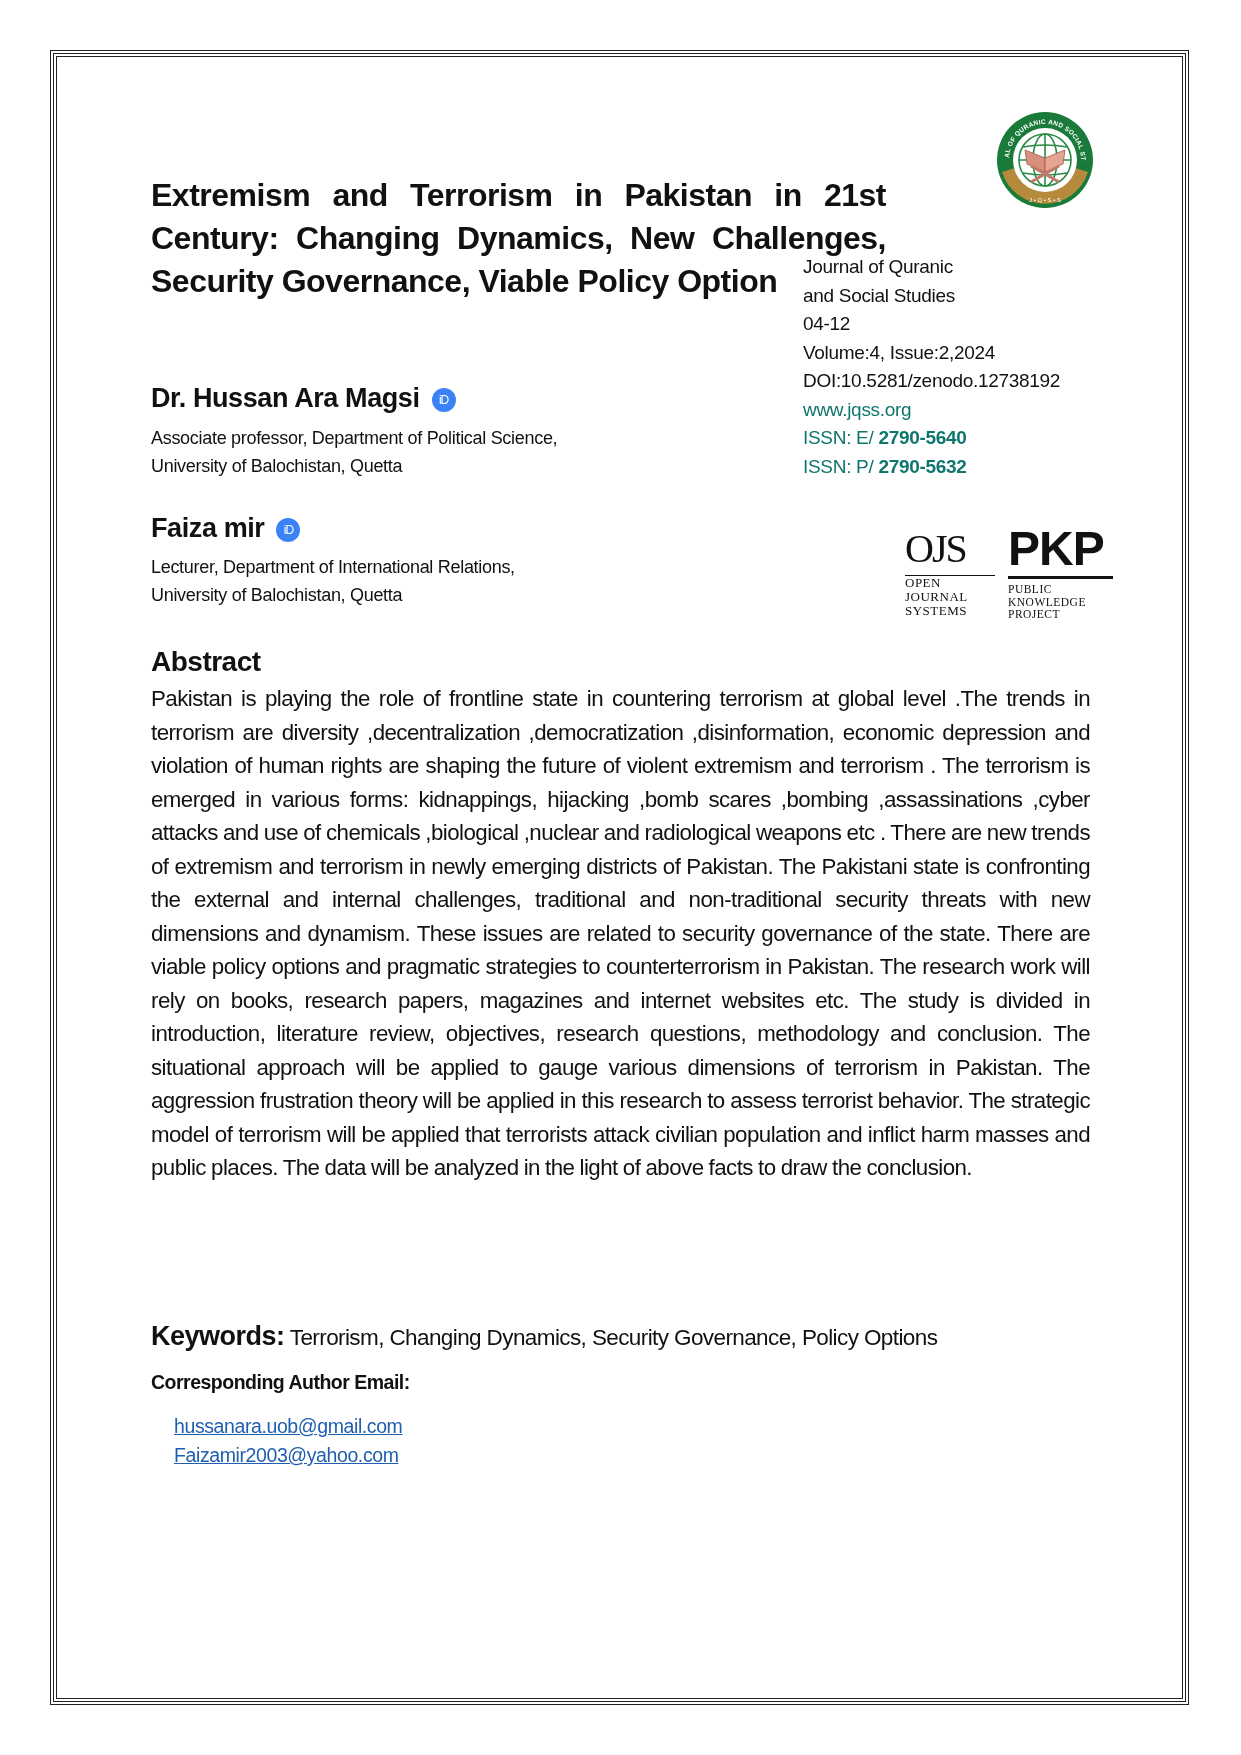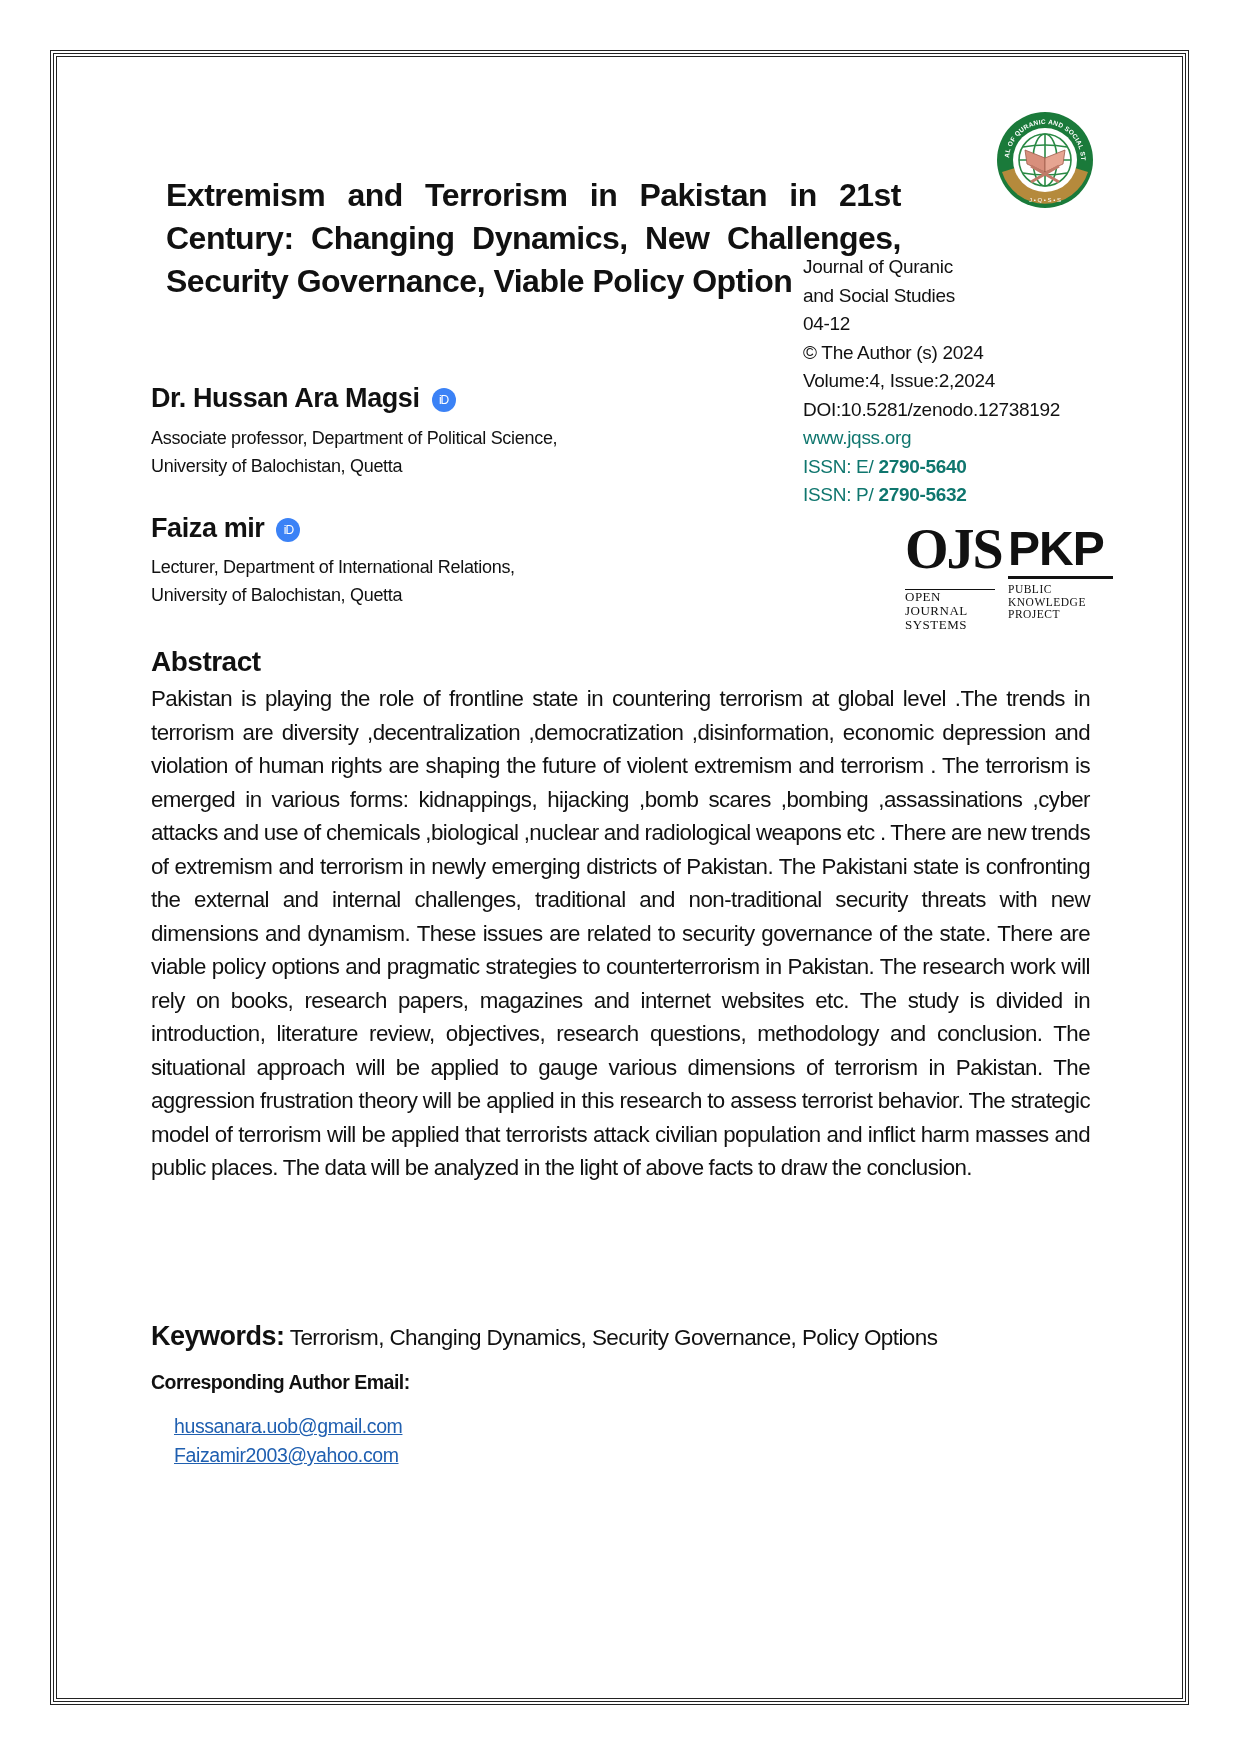--- a/index.html
+++ b/index.html
@@ -1,32 +1,32 @@
 <!DOCTYPE html>
 <html><head>
 <meta charset="utf-8">
 <style>
   html, body { margin: 0; padding: 0; background: #ffffff; }
   body { width: 1241px; height: 1755px; position: relative; overflow: hidden; font-family: "Liberation Sans", "DejaVu Sans", sans-serif; color: #111; }
   .frame-outer { position: absolute; left: 50px; top: 50px; width: 1139px; height: 1655px; border: 1.5px solid #222; box-sizing: border-box; }
   .frame-mid { position: absolute; left: 53px; top: 53px; width: 1133px; height: 1649px; border: 1.5px solid #222; box-sizing: border-box; }
   .frame-inner { position: absolute; left: 56px; top: 56px; width: 1127px; height: 1643px; border: 1.5px solid #222; box-sizing: border-box; }
 
-  .title { position: absolute; left: 166px; top: 153px; width: 735px; font-weight: bold; font-size: 32px; line-height: 43px; text-align: justify; text-align-last: left; letter-spacing: -0.5px; }
+  .title { position: absolute; left: 151px; top: 153px; width: 735px; font-weight: bold; font-size: 32px; line-height: 43px; text-align: justify; text-align-last: left; letter-spacing: -0.5px; }
 
   .logo { position: absolute; left: 995px; top: 110px; width: 100px; height: 100px; }
 
   .journal-info { position: absolute; right: 118px; top: 253px; width: 320px; text-align: left; font-size: 19px; line-height: 28.5px; }
   .journal-info .line { display: block; white-space: nowrap; letter-spacing: -0.3px; }
   .journal-info a { color: #0f766e; }
   .journal-info b { font-weight: bold; }
 
   .ojs-pkp { position: absolute; left: 905px; top: 525px; width: 220px; height: 100px; }
   .ojs { position: absolute; left: 0; top: 0; width: 90px; }
-  .ojs .big { font-family: "Liberation Serif", "DejaVu Serif", serif; font-size: 56px; line-height: 48px; letter-spacing: -2px; border-bottom: 1.5px solid #111; padding-bottom: 16px; font-weight: bold; }
+  .ojs .big { font-family: "Liberation Serif", "DejaVu Serif", serif; font-size: 40px; line-height: 48px; letter-spacing: -2px; border-bottom: 1.5px solid #111; padding-bottom: 2px; }
   .ojs .small, .pkp .small { font-family: "Liberation Serif", "DejaVu Serif", serif; font-size: 11.5px; line-height: 12.5px; letter-spacing: 0.5px; }
   .ojs .small { font-size: 13px; line-height: 14px; }
   .pkp { position: absolute; left: 103px; top: 0; width: 105px; }
   .pkp .big { font-family: Liberation Sans, sans-serif; font-weight: bold; font-size: 48px; line-height: 48px; letter-spacing: -1px; border-bottom: 3px solid #111; padding-bottom: 3px; margin-bottom: 4px; }
 
   .author-name { position: absolute; left: 151px; font-weight: bold; font-size: 27px; line-height: 32px; letter-spacing: -0.4px; }
   .orcid { display: inline-block; width: 24px; height: 24px; border-radius: 50%; background: #3b82f6; color: #fff; font-size: 12px; font-weight: normal; line-height: 24px; text-align: center; vertical-align: 3px; margin-left: 12px; letter-spacing: -1px; }
   .affil { position: absolute; left: 151px; font-size: 18px; line-height: 28px; letter-spacing: -0.3px; }
 
   .abstract-head { position: absolute; left: 151px; top: 645px; font-weight: bold; font-size: 28px; line-height: 34px; letter-spacing: -0.5px; }
@@ -71,21 +71,20 @@
   <text font-size="6.5" fill="#ffffff" font-family="Liberation Sans, sans-serif" font-weight="bold" letter-spacing="0.3">
     <textPath href="#ringPath" startOffset="50%" text-anchor="middle">JOURNAL OF QURANIC AND SOCIAL STUDIES</textPath>
   </text>
   <text x="50" y="92" font-size="6" fill="#ffffff" font-family="Liberation Sans, sans-serif" text-anchor="middle">J • Q • S • S</text>
 </svg>
 
 <div class="journal-info">
   <span class="line">Journal of Quranic</span>
   <span class="line">and Social Studies</span>
   <span class="line">04-12</span>
-  <span class="line">© The Author (s) 2024</span>
   <span class="line">Volume:4, Issue:2,2024</span>
   <span class="line">DOI:10.5281/zenodo.12738192</span>
   <span class="line"><a>www.jqss.org</a></span>
   <span class="line"><a><span>ISSN: E/ </span><b>2790-5640</b></a></span>
   <span class="line"><a><span>ISSN: P/ </span><b>2790-5632</b></a></span>
 </div>
 
 <div class="ojs-pkp">
   <div class="ojs">
     <div class="big">OJS</div>

